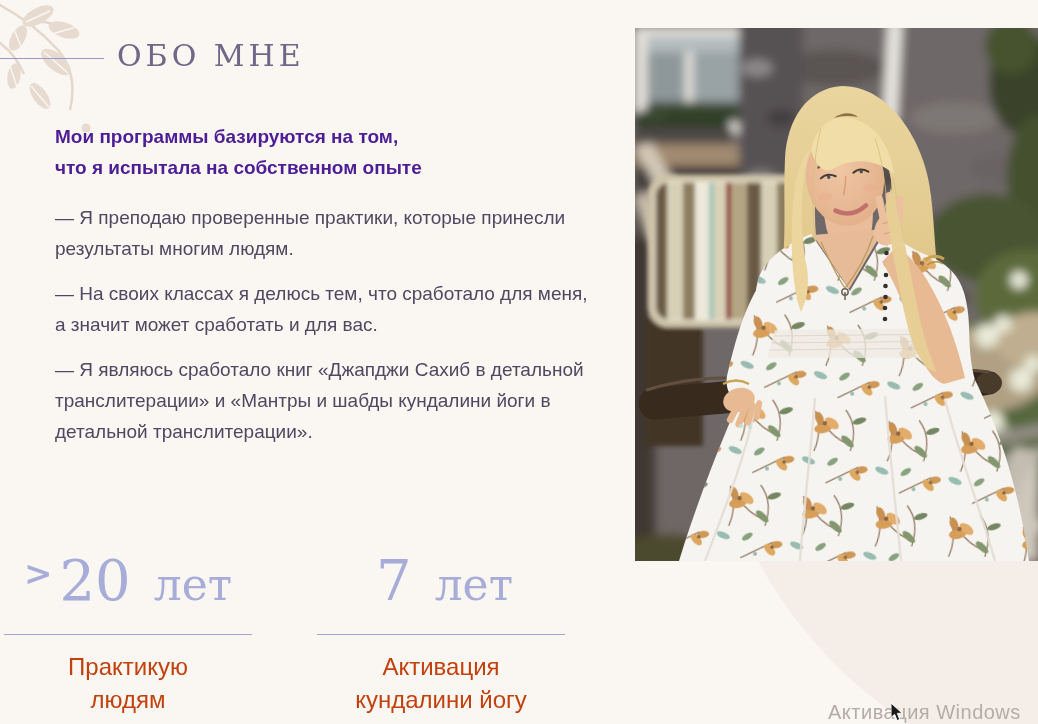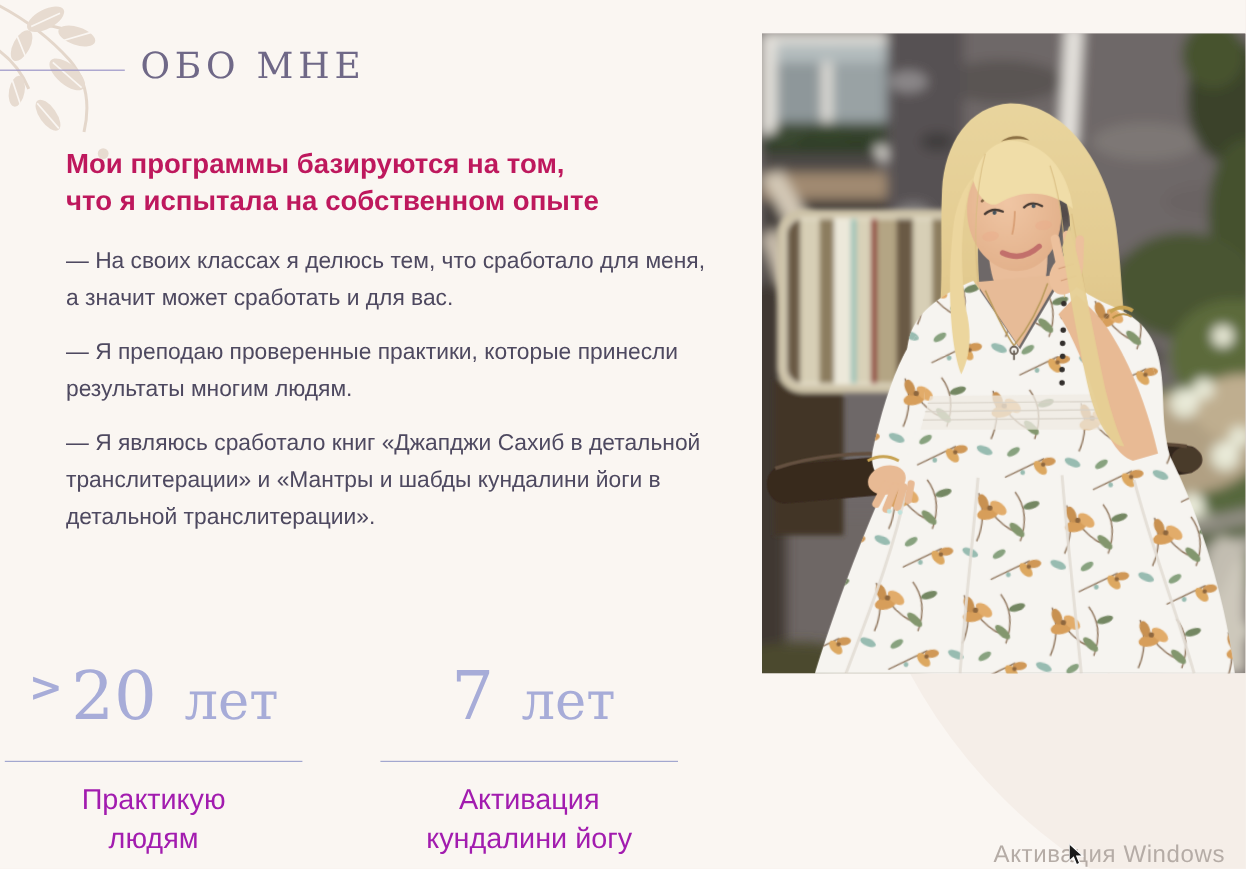--- a/index.html
+++ b/index.html
@@ -13,38 +13,38 @@
 
   .branch{position:absolute;left:0;top:0;z-index:1}
   .title-rule{position:absolute;left:0;top:58px;width:104px;height:1px;background:#9b95c8;z-index:1}
   .page-title{
     position:absolute;left:117px;top:39px;margin:0;z-index:1;
     font-family:"DejaVu Serif",serif;font-weight:400;font-size:30px;line-height:1.15;
     letter-spacing:4px;color:#6f6887;text-align:right;
   }
   .intro{
     position:absolute;left:55px;top:121px;z-index:1;
-    font-weight:700;font-size:23px;line-height:31px;color:#be185d;
+    font-weight:700;font-size:19px;line-height:31px;color:#4c1d95;
   }
   .intro span{display:block}
   .paragraphs{position:absolute;left:55px;top:202px;width:543px;z-index:1}
   .paragraphs p{margin:0 0 14px;font-size:19px;line-height:31px;color:#4e4960}
 
   .stat{position:absolute;top:542px;text-align:center;z-index:1}
   .stat-1{left:4px;width:248px}
   .stat-2{left:317px;width:248px}
   .stat-value{
     font-family:"DejaVu Serif",serif;color:#a7acd8;
     display:flex;align-items:baseline;justify-content:center;white-space:nowrap;
   }
   .stat-prefix{font-size:34px;font-weight:700;margin-right:7px;transform:translateY(-15px)}
   .stat-num{font-size:56px;line-height:78px}
   .stat-unit{font-size:44px;margin-left:23px}
   .stat-rule{height:1px;background:#a2a7cf;margin-top:14px}
-  .stat-label{margin-top:15px;font-size:24px;line-height:33px;color:#a21caf}
+  .stat-label{margin-top:15px;font-size:24px;line-height:33px;color:#c2410c}
   .stat-label span{display:block}
 
   .photo{position:absolute;left:635px;top:28px;width:403px;height:533px;margin:0;z-index:2}
   .photo svg{display:block}
 
   .watermark{
     position:absolute;left:828px;top:701px;z-index:3;
     font-size:20px;font-weight:400;color:#b5aca6;letter-spacing:.5px;white-space:nowrap;
   }
   .cursor{position:absolute;left:891px;top:703px;z-index:4}
@@ -83,22 +83,22 @@
 
 <div class="title-rule"></div>
 <h1 class="page-title">ОБО МНЕ</h1>
 
 <div class="intro">
   <span>Мои программы базируются на том,</span>
   <span>что я испытала на собственном опыте</span>
 </div>
 
 <div class="paragraphs">
+  <p>— Я преподаю проверенные практики, которые принесли результаты многим людям.</p>
   <p>— На своих классах я делюсь тем, что сработало для меня, а значит может сработать и для вас.</p>
-  <p>— Я преподаю проверенные практики, которые принесли результаты многим людям.</p>
   <p>— Я являюсь сработало книг «Джапджи Сахиб в детальной транслитерации» и «Мантры и шабды кундалини йоги в детальной транслитерации».</p>
 </div>
 
 <div class="stat stat-1">
   <div class="stat-value">
     <span class="stat-prefix">&gt;</span>
     <span class="stat-num">20</span>
     <span class="stat-unit">лет</span>
   </div>
   <div class="stat-rule"></div>

